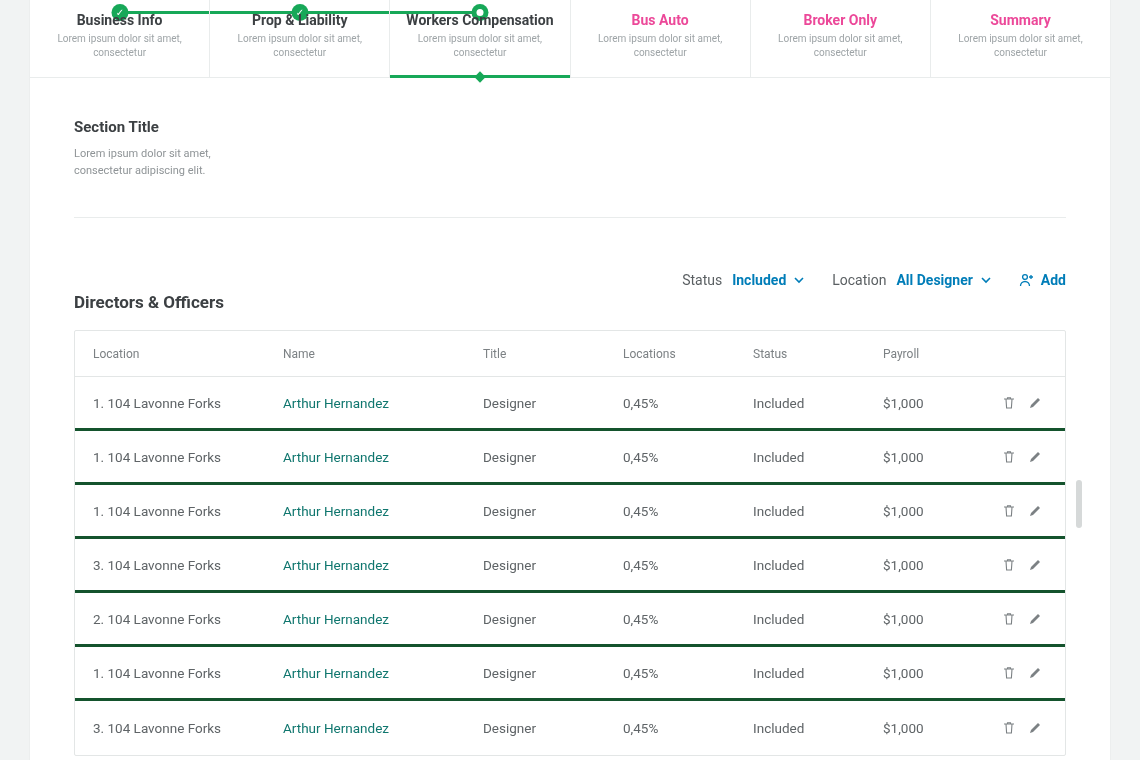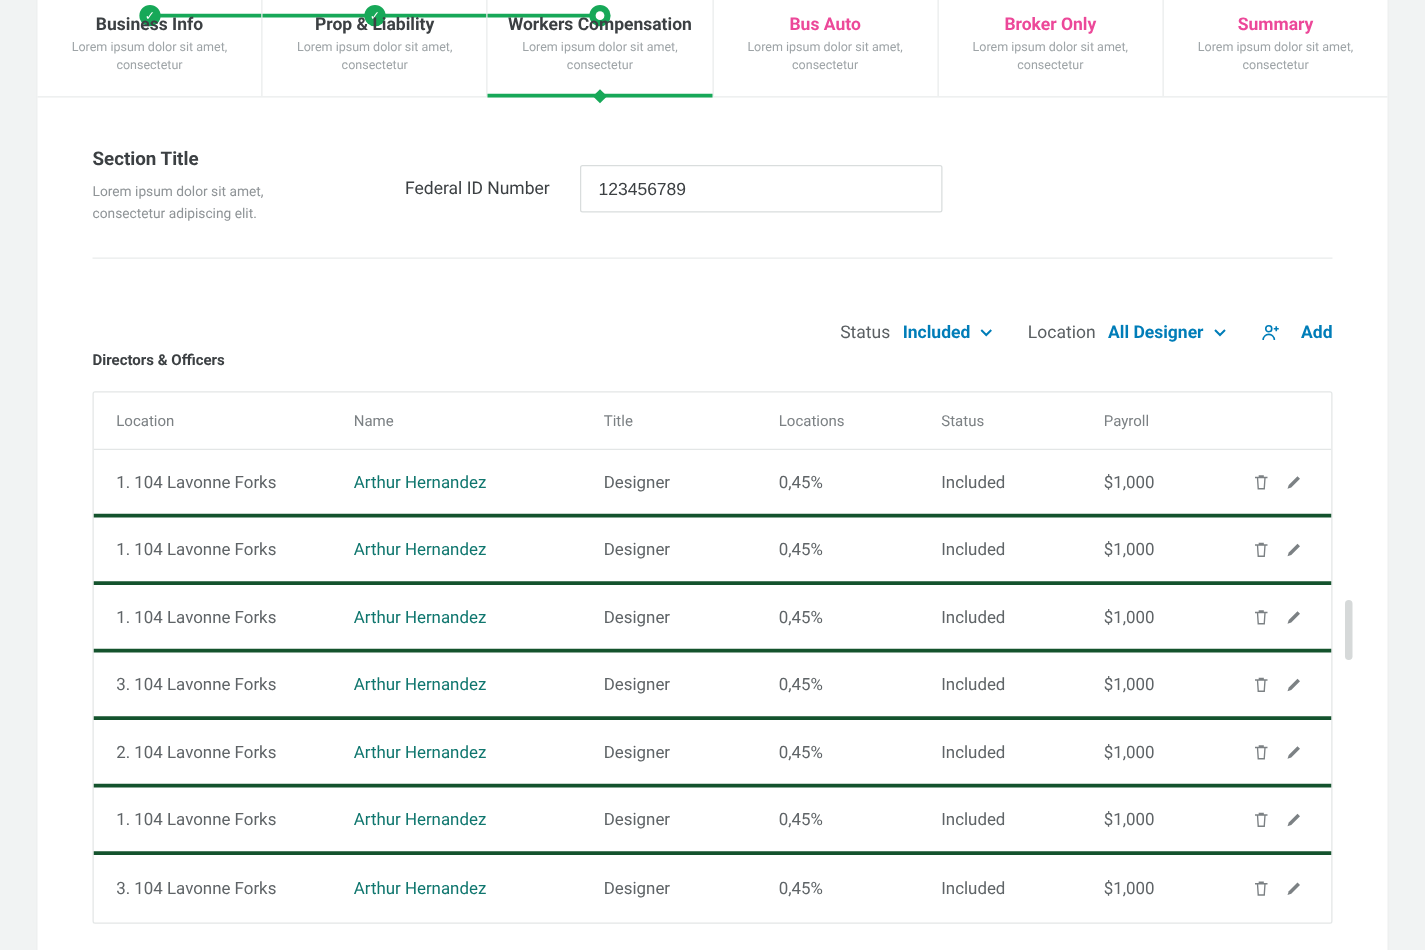--- a/index.html
+++ b/index.html
@@ -104,21 +104,21 @@
     background: #fff;
   }
 
   
   .content {
     padding: 40px 44px 0 44px;
   }
   .top-row {
     display: flex;
     gap: 60px;
-    padding-bottom: 27px;
+    padding-bottom: 38px;
     border-bottom: 1px solid #e9ecec;
   }
   .section-meta { width: 190px; }
   .section-meta h3 {
     font-size: 15px;
     font-weight: 700;
     color: #3c4043;
     margin-bottom: 10px;
   }
   .section-meta p {
@@ -147,21 +147,21 @@
     outline: none;
   }
 
   
   .section-bar {
     display: flex;
     align-items: center;
     padding: 30px 0 18px 0;
   }
   .section-bar h2 {
-    font-size: 12px;
+    font-size: 17px;
     font-weight: 700;
     color: #3c4043;
     flex: 0 0 auto;
     margin-top: 44px;
   }
   .filters {
     margin-left: auto;
     display: flex;
     align-items: center;
     gap: 28px;
@@ -177,21 +177,21 @@
     color: #007db8;
     font-weight: 700;
     display: flex;
     align-items: center;
     gap: 8px;
   }
   .chev { width: 10px; height: 10px; }
   .add-btn {
     display: flex;
     align-items: center;
-    gap: 16px;
+    gap: 6px;
     color: #007db8;
     font-weight: 700;
     font-size: 14px;
     cursor: pointer;
   }
 
   
   .table {
     border: 1px solid #e3e6e6;
     border-radius: 2px;
@@ -277,24 +277,20 @@
       <div class="desc">Lorem ipsum dolor sit amet, consectetur</div>
     </div>
   </div>
 
   <div class="content">
 
     <div class="top-row">
       <div class="section-meta">
         <h3>Section Title</h3>
         <p>Lorem ipsum dolor sit amet, consectetur adipiscing elit.</p>
-      </div>
-      <div class="field-row">
-        <span class="field-label">Federal ID Number</span>
-        <input class="field-input" type="text" value="123456789" style="">
       </div>
     </div>
 
     <div class="section-bar">
       <h2>Directors &amp; Officers</h2>
       <div class="filters">
         <div class="filter">
           <span class="filter-label">Status</span>
           <span class="filter-value">
             <span>Included</span>

